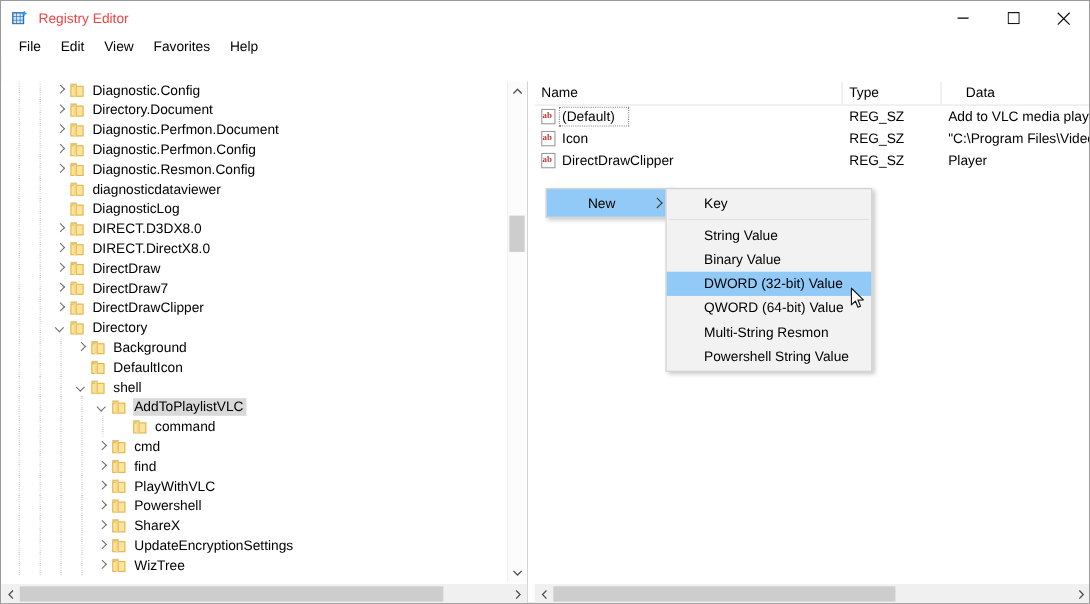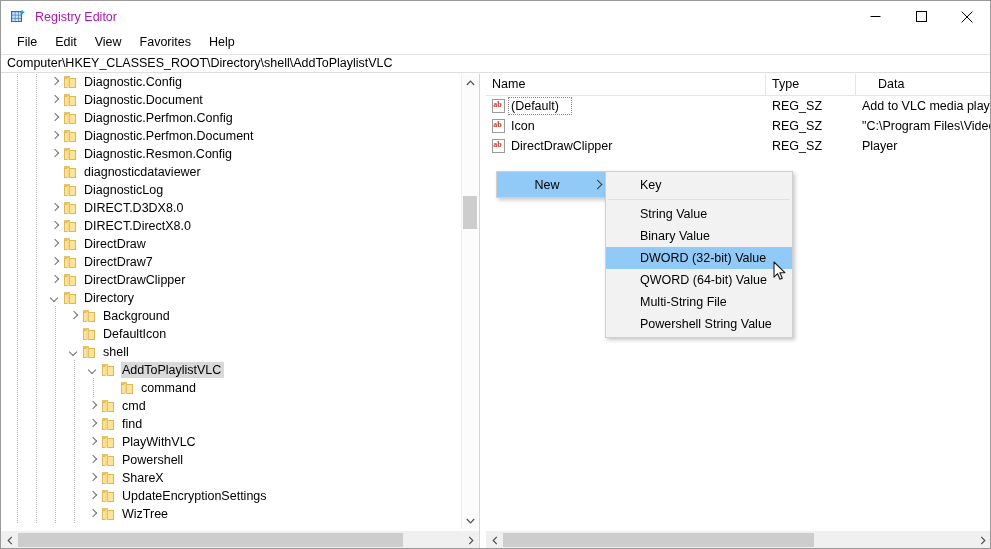--- a/index.html
+++ b/index.html
@@ -34,21 +34,21 @@
   }
   .title-icon {
     width: 16px; height: 16px;
     margin-left: 9px;
     margin-right: 9px;
     position: relative;
     flex: none;
   }
   .title-text {
     font-size: 12.5px;
-    color: #a21caf;
+    color: #ef4444;
     line-height: 16px;
     white-space: nowrap;
   }
   .winbtns {
     position: absolute;
     right: 0; top: 0;
     height: 31px;
     display: flex;
   }
   .winbtn {
@@ -422,23 +422,20 @@
   </div>
 
   <div class="menubar">
     <div class="menuitem">File</div>
     <div class="menuitem">Edit</div>
     <div class="menuitem">View</div>
     <div class="menuitem">Favorites</div>
     <div class="menuitem">Help</div>
   </div>
 
-  <div class="addressbar">
-    <span class="path">Computer\HKEY_CLASSES_ROOT\Directory\shell\AddToPlaylistVLC</span>
-  </div>
 
   <div class="pane-left">
     <div class="tree-viewport">
       <div class="tree" id="tree">
           <div class="trow">
             <div class="guides">
               <span class="guide" style="left: 16px;"></span>
               <span class="guide" style="left: 35px;"></span>
             </div>
             <span style="flex: 0 0 auto; display: block; width: 46px;"></span>
@@ -455,49 +452,49 @@
               <span class="guide" style="left: 16px;"></span>
               <span class="guide" style="left: 35px;"></span>
             </div>
             <span style="flex: 0 0 auto; display: block; width: 46px;"></span>
             <span class="chev "></span>
             <span class="folder">
               <i class="tab"></i>
               <i class="body"></i>
               <i class="fold"></i>
             </span>
-            <span class="tlabel">Diagnostic.Document</span>
+            <span class="tlabel">Directory.Document</span>
+          </div>
+          <div class="trow">
+            <div class="guides">
+              <span class="guide" style="left: 16px;"></span>
+              <span class="guide" style="left: 35px;"></span>
+            </div>
+            <span style="flex: 0 0 auto; display: block; width: 46px;"></span>
+            <span class="chev "></span>
+            <span class="folder">
+              <i class="tab"></i>
+              <i class="body"></i>
+              <i class="fold"></i>
+            </span>
+            <span class="tlabel">Diagnostic.Perfmon.Document</span>
           </div>
           <div class="trow">
             <div class="guides">
               <span class="guide" style="left: 16px;"></span>
               <span class="guide" style="left: 35px;"></span>
             </div>
             <span style="flex: 0 0 auto; display: block; width: 46px;"></span>
             <span class="chev "></span>
             <span class="folder">
               <i class="tab"></i>
               <i class="body"></i>
               <i class="fold"></i>
             </span>
             <span class="tlabel">Diagnostic.Perfmon.Config</span>
-          </div>
-          <div class="trow">
-            <div class="guides">
-              <span class="guide" style="left: 16px;"></span>
-              <span class="guide" style="left: 35px;"></span>
-            </div>
-            <span style="flex: 0 0 auto; display: block; width: 46px;"></span>
-            <span class="chev "></span>
-            <span class="folder">
-              <i class="tab"></i>
-              <i class="body"></i>
-              <i class="fold"></i>
-            </span>
-            <span class="tlabel">Diagnostic.Perfmon.Document</span>
           </div>
           <div class="trow">
             <div class="guides">
               <span class="guide" style="left: 16px;"></span>
               <span class="guide" style="left: 35px;"></span>
             </div>
             <span style="flex: 0 0 auto; display: block; width: 46px;"></span>
             <span class="chev "></span>
             <span class="folder">
               <i class="tab"></i>
@@ -914,21 +911,21 @@
       <div class="ctxitem">
         <span>Binary Value</span>
       </div>
       <div class="ctxitem hl">
         <span>DWORD (32-bit) Value</span>
       </div>
       <div class="ctxitem">
         <span>QWORD (64-bit) Value</span>
       </div>
       <div class="ctxitem">
-        <span>Multi-String File</span>
+        <span>Multi-String Resmon</span>
       </div>
       <div class="ctxitem">
         <span>Powershell String Value</span>
       </div>
     </div>
 
   <div class="cursor" style="left:772px;top:260px;">
     <svg width="14" height="21" viewBox="0 0 14 21">
       <path d="M1 1 L1 16.2 L4.6 12.7 L7.0 18.3 L9.3 17.3 L6.9 11.8 L11.9 11.6 Z" fill="#ffffff" stroke="#1a1a1a" stroke-width="1.1" stroke-linejoin="round"></path>
     </svg>

